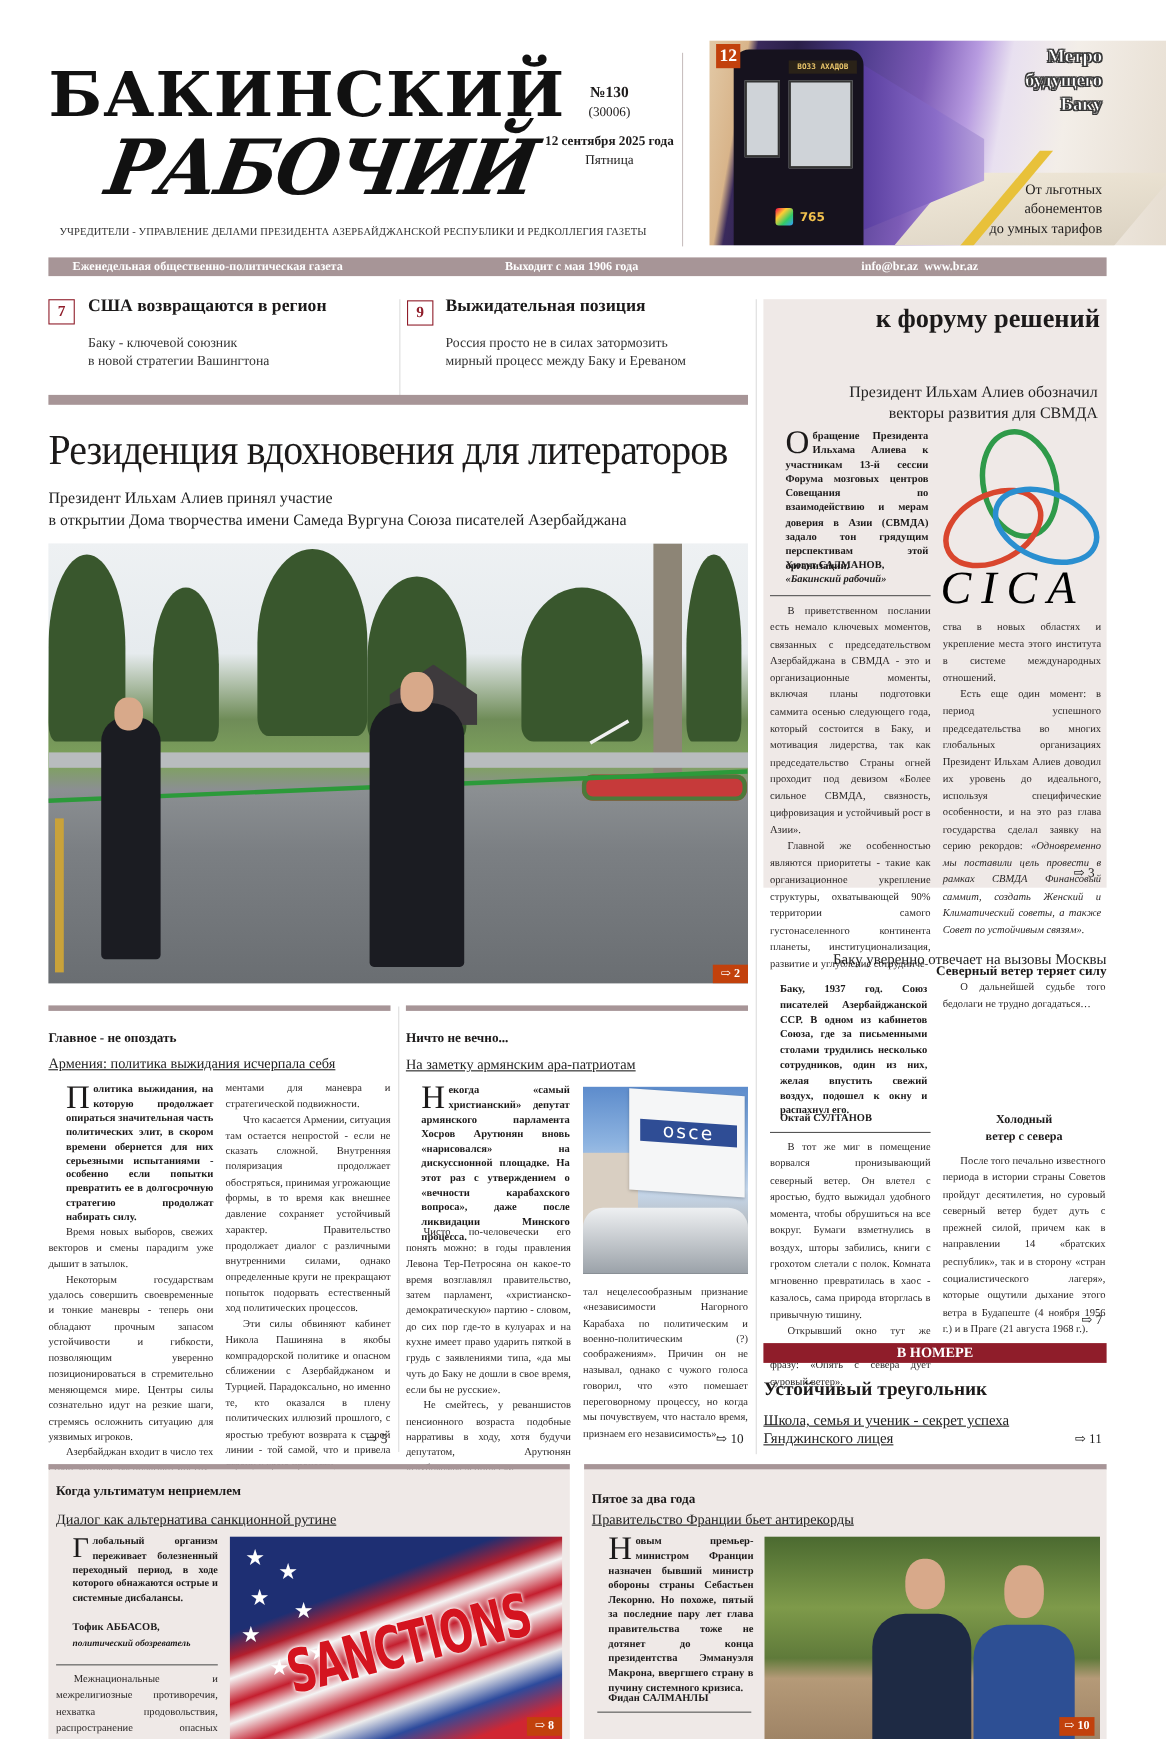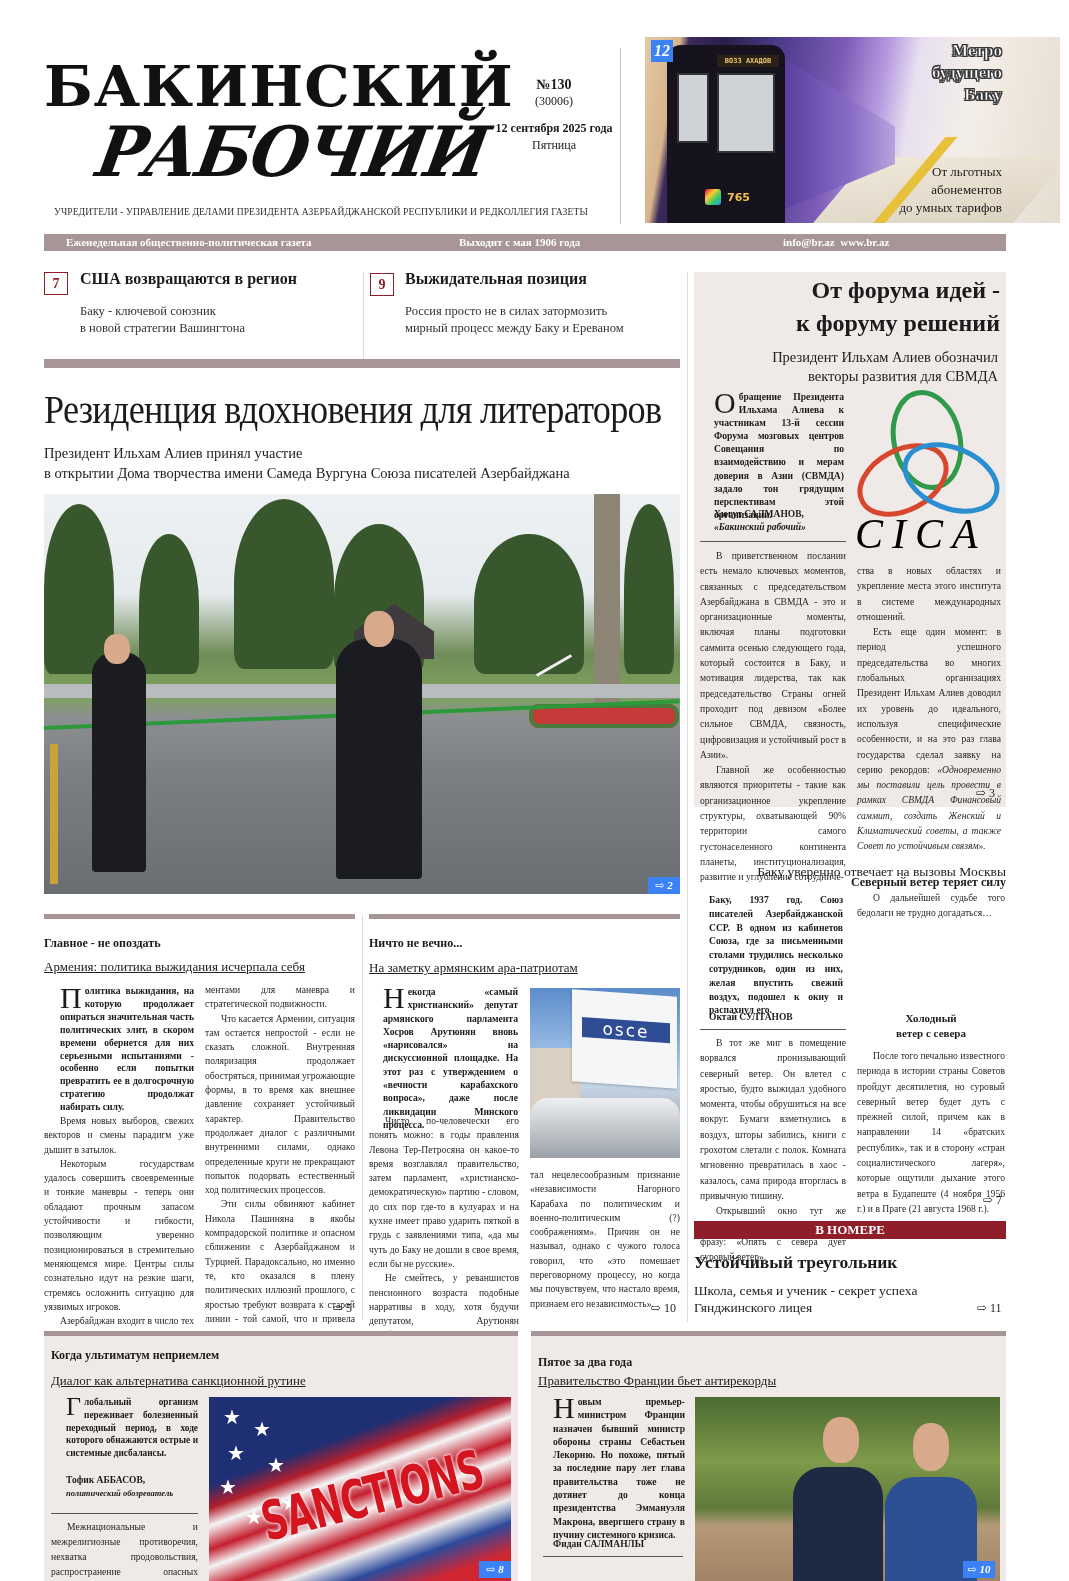--- a/index.html
+++ b/index.html
@@ -17,21 +17,21 @@
   .founders { left: 54px; top: 206px; width: 560px; font-size: 9.6px; letter-spacing: 0.1px; color: #333; white-space: nowrap; }
 
   .metro-box { left: 645px; top: 37px; width: 415px; height: 186px; overflow: hidden;
     background: linear-gradient(100deg, #e2c9a6 0%, #d8b48a 8%, #3a2a5c 10%, #2a1f48 18%, #4b3a8a 30%, #7c5bb6 45%, #b79be0 55%, #e8e0f0 62%, #f3eee8 75%, #e6ddd0 100%); }
   .metro-box .floor { position: absolute; left: 190px; top: 120px; width: 200px; height: 80px; background: linear-gradient(170deg, #f0e8d8, #d9d0c0); transform: skewX(-40deg); }
   .metro-box .yellow { position: absolute; left: 250px; top: 100px; width: 12px; height: 120px; background: #e8c13a; transform: skewX(-40deg); }
   .metro-box .cab { position: absolute; left: 22px; top: 8px; width: 118px; height: 178px; background: #16121e; border-radius: 14px 14px 0 0; }
   .metro-box .win { position: absolute; background: #cfd3d8; border: 2px solid #333; }
   .metro-box .side { position: absolute; left: 140px; top: 22px; width: 110px; height: 150px; background: linear-gradient(90deg,#5a3fa0,#8a6cc8 60%,#b8a3dc); clip-path: polygon(0 0, 100% 45%, 100% 70%, 0 100%); }
   .metro-box .dest { position: absolute; left: 50px; top: 10px; width: 62px; height: 12px; background: #2a2218; color: #e8c46a; font: bold 7px "DejaVu Sans Mono", monospace; text-align: center; line-height: 12px; }
-  .page-badge-red { background: #3b82f6; color: #fff; font-weight: bold; font-size: 16px; text-align: center; line-height: 22px; font-style: italic; }
+  .page-badge-red { background: #c2410c; color: #fff; font-weight: bold; font-size: 16px; text-align: center; line-height: 22px; }
   .metro-num { left: 651px; top: 40px; width: 22px; height: 22px; }
   .metro-title { left: 890px; top: 40px; width: 112px; text-align: right; font-size: 17px; line-height: 22px; color: #fff; font-weight: bold; -webkit-text-stroke: 0.6px #333; text-shadow: 1px 1px 0 #333, -1px -1px 0 #333, 1px -1px 0 #333, -1px 1px 0 #333; }
   .metro-sub { left: 850px; top: 163px; width: 152px; text-align: right; font-size: 13px; line-height: 18px; color: #1c1a1a; }
 
   .info-bar { left: 44px; top: 234px; width: 962px; height: 17px; background: #a79597; color: #fff; font-size: 11px; line-height: 17px; font-weight: bold; }
   .info-bar span { position: absolute; top: 0; }
 
   
   .teaser-num { width: 24px; height: 23px; border: 1px solid #8f1d2a; color: #8f1d2a; font-size: 14px; font-weight: bold; text-align: center; line-height: 21px; }
   .teaser-title { font-size: 16px; font-weight: bold; color: #1c1a1a; white-space: nowrap; }
@@ -65,21 +65,21 @@
 
   .cica-logo { left: 855px; top: 388px; width: 146px; height: 166px; }
   .cica-text { font-family: "Liberation Serif", serif; font-style: italic; font-size: 42px; letter-spacing: 9px; color: #2b3a8f; }
 
   .north-title { left: 700px; top: 833px; width: 306px; text-align: right; font-size: 12px; font-weight: bold; line-height: 26px; margin-top: 36px; }
   .north-sub { left: 700px; top: 862px; width: 306px; text-align: right; font-size: 13.5px; line-height: 20px; color: #222; }
   .subhead { font-weight: bold; font-size: 11px; text-align: center; line-height: 15px; }
 
   .in-issue { left: 694px; top: 1221px; width: 312px; height: 18px; background: #8f1d2a; color: #fff; text-align: center; font-size: 13px; font-weight: bold; line-height: 18px; }
   .in-issue-title { left: 694px; top: 1249px; font-size: 17.5px; font-weight: bold; line-height: 26px; }
-  .in-issue-sub { left: 694px; top: 1282px; width: 260px; font-size: 13.5px; line-height: 17px; color: #222; }
+  .in-issue-sub { left: 694px; top: 1282px; width: 260px; font-size: 13.5px; line-height: 17px; color: #222; text-decoration: underline; }
 
   .col-divider { width: 1px; background: #ddd; }
 
   
   .art-title { font-size: 12px; font-weight: bold; line-height: 24px; white-space: nowrap; }
   .art-sub { font-size: 13px; line-height: 18px; color: #222; white-space: nowrap; text-decoration: underline; }
 
   .osce-photo { left: 530px; top: 988px; width: 150px; height: 170px; overflow: hidden; background: linear-gradient(180deg, #5d8ccc 0%, #8db3e0 30%, #c7d9ee 55%, #b9c1c9 70%, #50555c 100%); }
   .osce-flag { position: absolute; left: 42px; top: 5px; width: 105px; height: 92px; background: #f5f6f7; transform: skewY(4deg); box-shadow: 0 1px 3px rgba(0,0,0,.25); }
   .osce-label { position: absolute; left: 10px; top: 27px; width: 88px; height: 20px; background: #2f4d95; color: #fff; font-family: "DejaVu Sans", sans-serif; font-size: 17px; line-height: 20px; text-align: center; letter-spacing: 2px; }
@@ -176,21 +176,20 @@
   <div class="person" style="left:48px;top:158px;width:54px;height:220px;border-radius:22px 22px 4px 4px;"></div>
   <div class="face" style="left:60px;top:140px;width:26px;height:30px;"></div>
   <div class="person" style="left:292px;top:145px;width:86px;height:240px;border-radius:30px 30px 4px 4px;"></div>
   <div class="face" style="left:320px;top:117px;width:30px;height:36px;"></div>
   <div style="position:absolute;left:6px;top:250px;width:8px;height:140px;background:#c9a23a;"></div>
   <div class="abs photo-link page-badge-red" style="left:604px;top:383px;">⇨ 2</div>
 </div>
 
 <div class="abs forum-box"></div>
 <div class="abs forum-title">
-  <div>От форума идей -</div>
   <div>к форуму решений</div>
 </div>
 <div class="abs forum-sub">
   <div>Президент Ильхам Алиев обозначил</div>
   <div>векторы развития для СВМДА</div>
 </div>
 <div class="abs lead-bold" style="left:714px;top:390px;width:130px;">
   <span class="dropcap">О</span><span>бращение Президента Ильхама Алиева к участникам 13-й сессии Форума мозговых центров Совещания по взаимодействию и мерам доверия в Азии (СВМДА) задало тон грядущим перспективам этой организации.</span>
 </div>
 <div class="abs byline" style="left:714px;top:508px;width:130px;">

